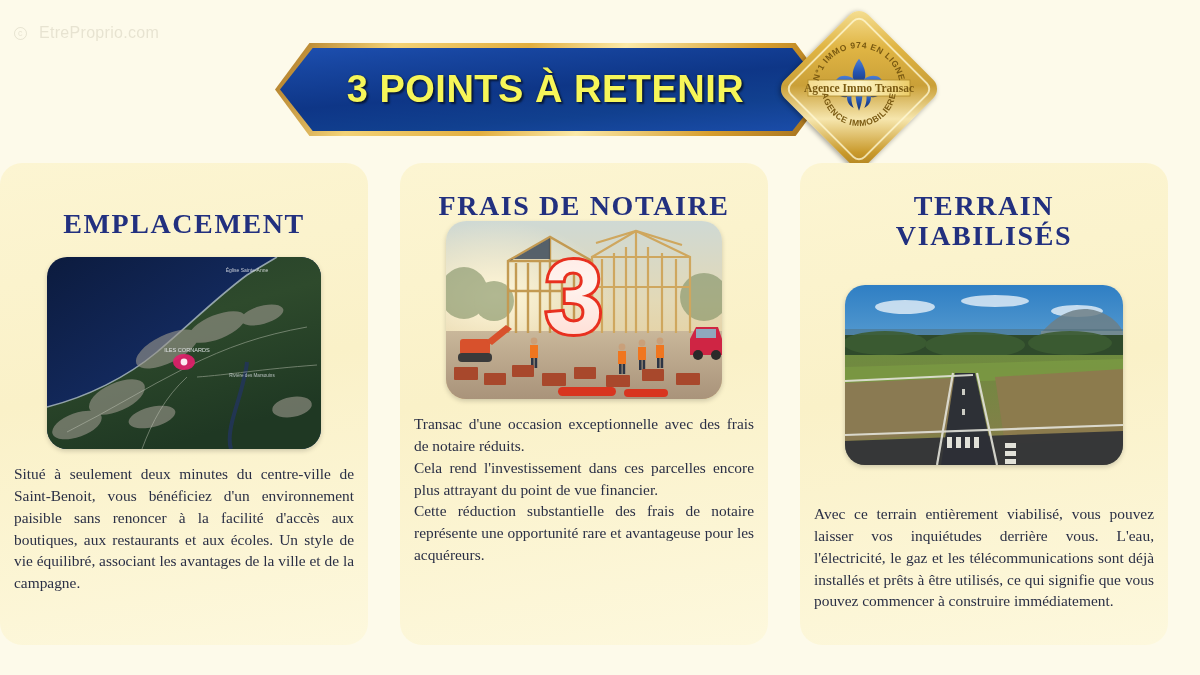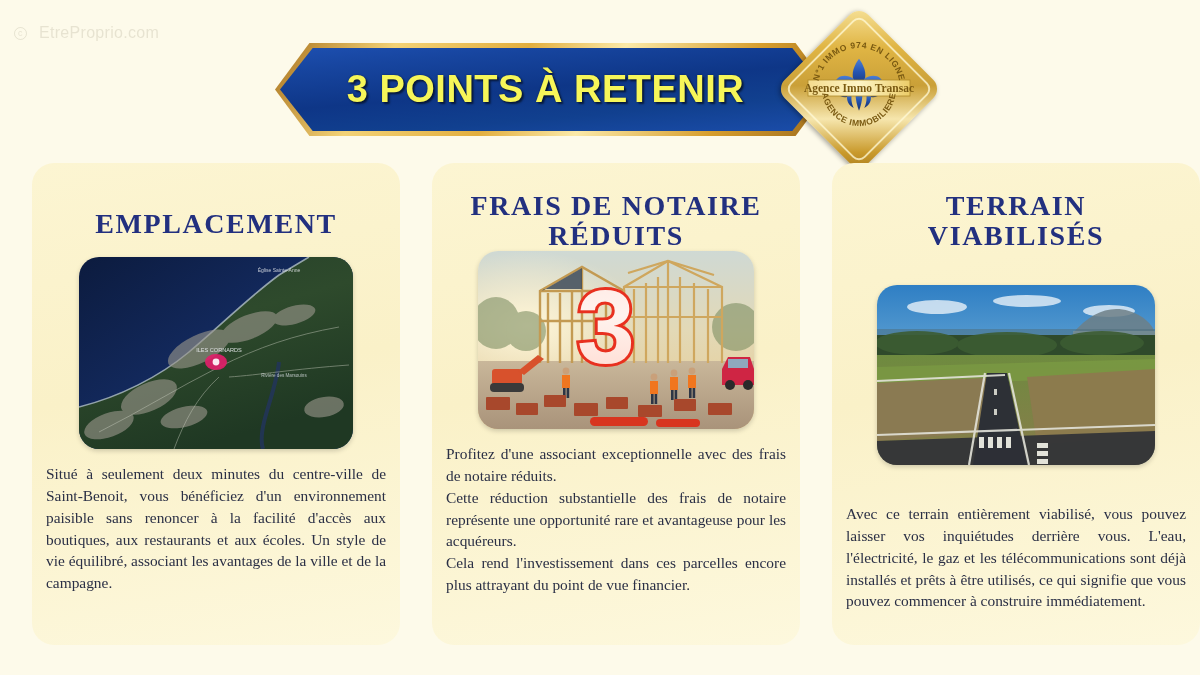--- a/index.html
+++ b/index.html
@@ -122,21 +122,21 @@
     justify-content: center;
   }
   .logo-svg { width: 118px; height: 118px; display: block; }
 
   
   .cards {
     position: absolute;
     left: 0; top: 163px;
     width: 1200px;
     display: flex;
-    justify-content: flex-end;
+    justify-content: flex-start;
     gap: 32px;
   }
   .card {
     width: 368px;
     border-radius: 22px;
     background: linear-gradient(170deg, #fcf5d2 0%, #faf1c8 45%, #fdf8dd 100%);
     padding: 18px 14px 20px 14px;
     display: flex;
     flex-direction: column;
     align-items: center;
@@ -296,21 +296,20 @@
     </div>
 
     <div class="card-body">
       <p>Situé à seulement deux minutes du centre-ville de Saint-Benoit, vous bénéficiez d'un environnement paisible sans renoncer à la facilité d'accès aux boutiques, aux restaurants et aux écoles. Un style de vie équilibré, associant les avantages de la ville et de la campagne.</p>
     </div>
   </div>
 
   <div class="card card-2">
     <div class="card-title">
       <span>FRAIS DE NOTAIRE</span><br>
-      <span>RÉDUITS</span>
     </div>
 
     <div class="photo">
       <svg viewBox="0 0 276 178" preserveAspectRatio="none">
         <defs>
           <linearGradient id="sky2" x1="0" y1="0" x2="0" y2="1">
             <stop offset="0%" stop-color="#cfd9d4"></stop>
             <stop offset="45%" stop-color="#e3d9b6"></stop>
             <stop offset="100%" stop-color="#e8c98e"></stop>
           </linearGradient>
@@ -411,23 +410,23 @@
           <rect x="230" y="152" width="24" height="12" rx="1"></rect>
         </g>
         <g fill="#d8351f">
           <rect x="112" y="166" width="58" height="9" rx="4.5"></rect>
           <rect x="178" y="168" width="44" height="8" rx="4"></rect>
         </g>
       </svg>
     </div>
 
     <div class="card-body">
-      <p>Profitez d'une associant exceptionnelle avec des frais de notaire réduits.</p>
+      <p>Transac d'une occasion exceptionnelle avec des frais de notaire réduits.</p>
+      <p>Cela rend l'investissement dans ces parcelles encore plus attrayant du point de vue financier.</p>
       <p>Cette réduction substantielle des frais de notaire représente une opportunité rare et avantageuse pour les acquéreurs.</p>
-      <p>Cela rend l'investissement dans ces parcelles encore plus attrayant du point de vue financier.</p>
     </div>
   </div>
 
   <div class="card card-3">
     <div class="card-title">
       <span>TERRAIN</span><br>
       <span>VIABILISÉS</span>
     </div>
 
     <div class="photo">

